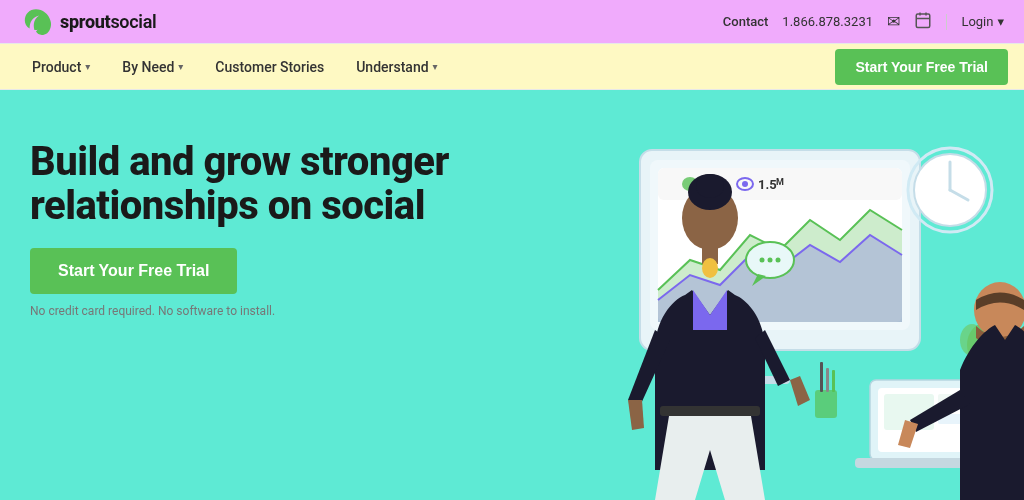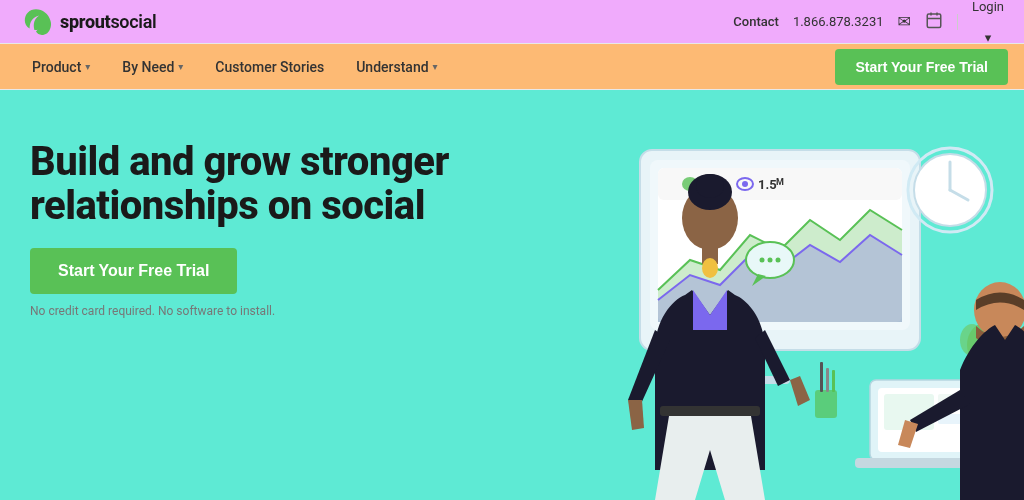--- a/index.html
+++ b/index.html
@@ -41,30 +41,29 @@
     .top-contact { font-weight: 500; margin-left: 11px; }
     .top-phone { color: #333; }
     .top-divider {
       width: 1px;
       height: 16px;
       background: #ccc;
     }
     .login-btn {
       display: flex;
       align-items: center;
-      gap: 16px;
+      gap: 4px;
       font-size: 13px;
       color: #333;
       cursor: pointer;
-      flex-direction: column;
     }
 
     
     .nav-bar {
-      background: #fdba74;
+      background: #fef9c3;
       border-bottom: 1px solid #e8e8e8;
       height: 46px;
       display: flex;
       align-items: center;
       justify-content: space-between;
       padding: 0 16px 0 16px;
     }
     .nav-left {
       display: flex;
       align-items: center;

